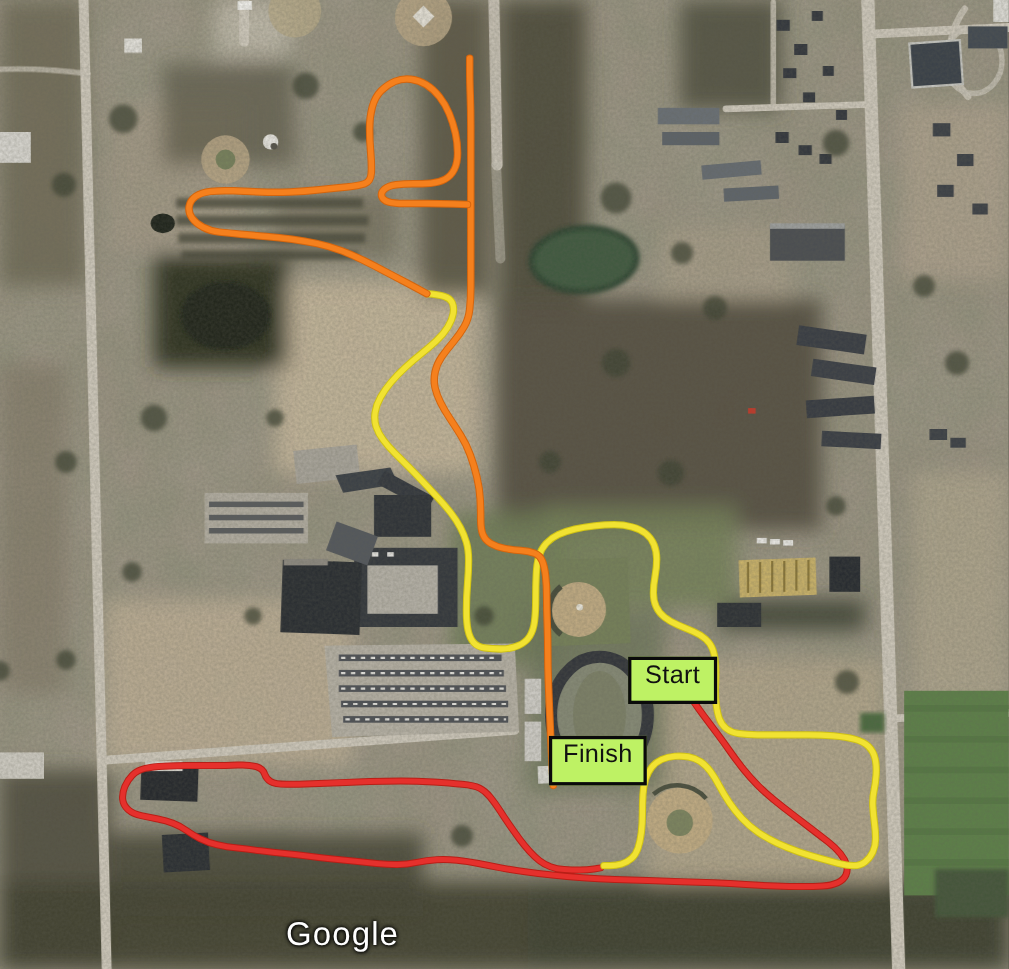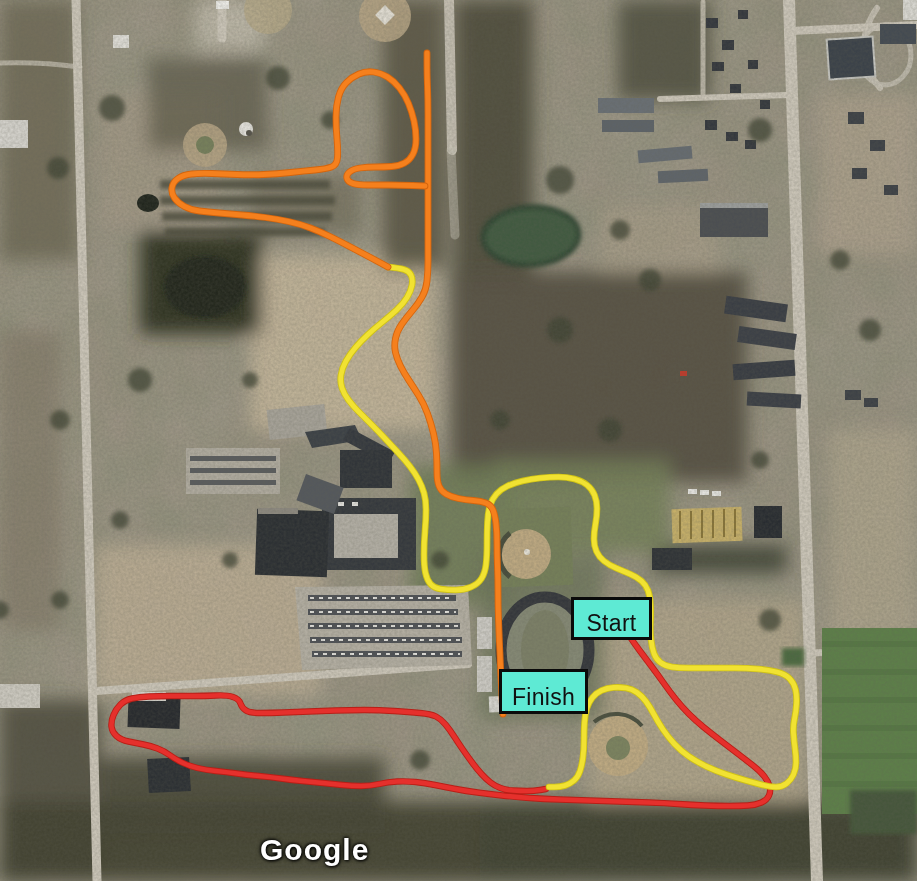--- a/index.html
+++ b/index.html
@@ -2,29 +2,29 @@
 <html><head>
 <meta charset="utf-8">
 <style>
   html,body{margin:0;padding:0;background:#222;}
   .stage{
     position:relative;width:917px;height:881px;overflow:hidden;
     font-family:"Liberation Sans",sans-serif;background:#9d9383;
   }
   .stage svg{position:absolute;left:0;top:0;display:block;}
   .map-label{
-    position:absolute;display:flex;align-items:flex-end;justify-content:center;
-    background:#5eead4;border:3px solid #0a0a0a;box-sizing:border-box;
+    position:absolute;display:flex;align-items:flex-start;justify-content:center;
+    background:#bef264;border:3px solid #0a0a0a;box-sizing:border-box;
     color:#111;font-size:23px;letter-spacing:.3px;z-index:30;
   }
   .label-start{left:571px;top:597px;width:81px;height:43px;}
   .label-finish{left:499px;top:669px;width:89px;height:45px;}
   .watermark{
     position:absolute;left:260px;top:833px;z-index:25;color:#fff;
-    font-size:30px;letter-spacing:1px;font-weight:700;
+    font-size:30px;letter-spacing:1px;font-weight:400;
     text-shadow:0 0 4px rgba(0,0,0,.9),1px 1px 3px rgba(0,0,0,.85),-1px -1px 3px rgba(0,0,0,.6);
   }
 </style>
 </head>
 <body>
 
 <div class="stage">
 
 <svg width="917" height="881" viewBox="0 0 917 881">
   <defs>

